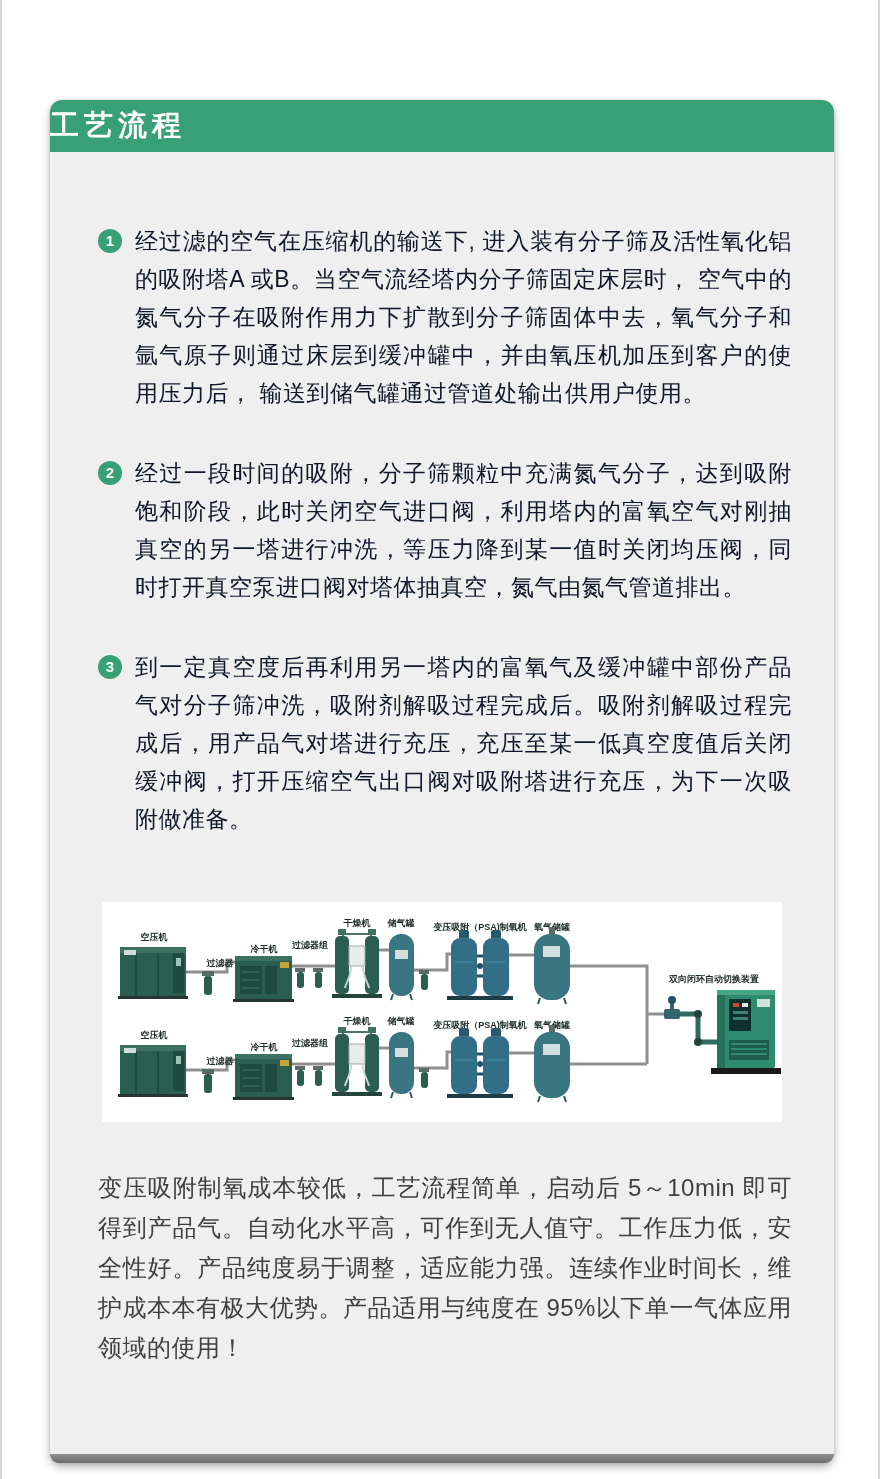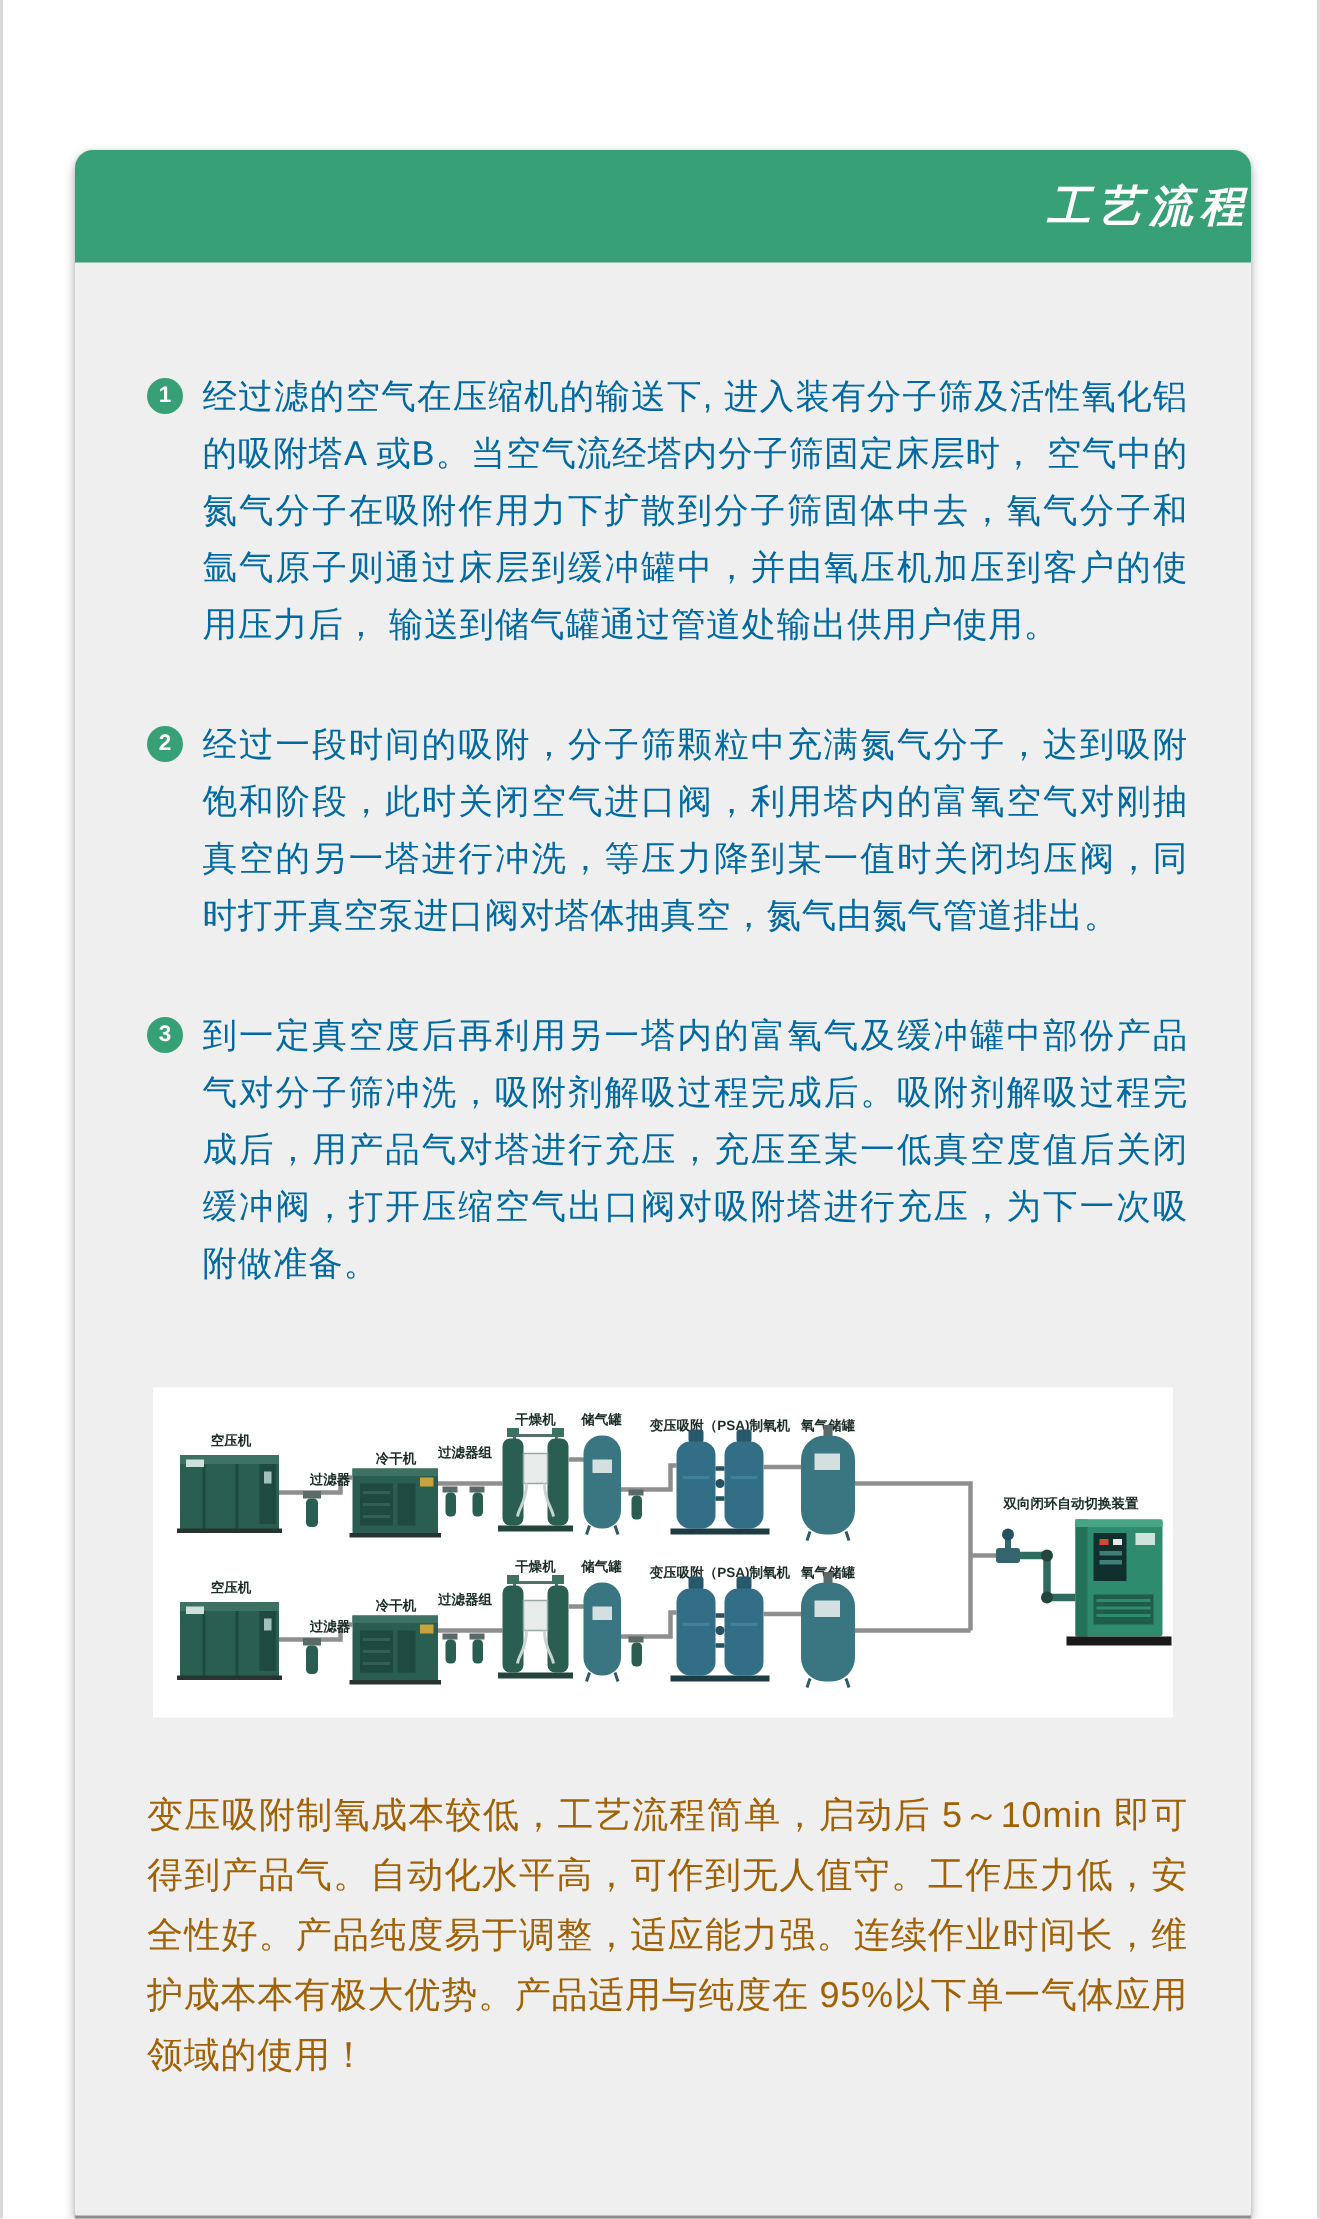--- a/index.html
+++ b/index.html
@@ -15,46 +15,46 @@
     border-right:2px solid #d6d6d6;
     background:#ffffff;
   }
   .card {
     position:absolute; left:48px; top:100px; width:784px;
     background:#efefef;
     border-radius:12px;
     box-shadow:0 4px 8px rgba(0,0,0,0.30), 0 0 3px rgba(0,0,0,0.12);
   }
   .card-header {
-    height:75px;
+    height:52px;
     background:#38a077;
     border-radius:12px 12px 0 0;
-    display:flex; align-items:center; justify-content:flex-end;font-style:italic;
+    display:flex; align-items:center; justify-content:flex-start;
   }
   .card-title {
     color:#ffffff; font-size:29px; font-weight:bold; letter-spacing:5px;
   }
   .card-body { padding:70px 42px 0 48px; }
   .step { display:flex; margin-bottom:42px; }
   .step-num {
     flex:0 0 24px; width:24px; height:24px; margin:7px 13px 0 0;
     background:#38a077; color:#fff; border-radius:50%;
     font-size:15px; font-weight:bold; line-height:24px; text-align:center;
   }
   .step-text {
-    font-size:23px; line-height:38px; color:#0369a1;
+    font-size:23px; line-height:38px; color:#0f172a;
     text-align:justify; letter-spacing:0.5px;
   }
   .diagram {
     width:680px; height:220px; margin:64px 0 0 4px;
     background:#ffffff;
   }
   .summary {
     margin-top:46px;
-    font-size:24px; line-height:40px; color:#a16207;
+    font-size:24px; line-height:40px; color:#404040;
     text-align:justify; letter-spacing:0.5px;
   }
   .card-bottom-space { height:86px; }
   .card-bottom-bar {
     height:9px;
     background:linear-gradient(#909090,#6b6b6b);
     border-radius:0 0 11px 11px;
   }
   svg text { font-family:"Liberation Sans","DejaVu Sans",sans-serif; }
   .eq-label { font-size:9px; font-weight:bold; fill:#1c2c28; text-anchor:middle; }

